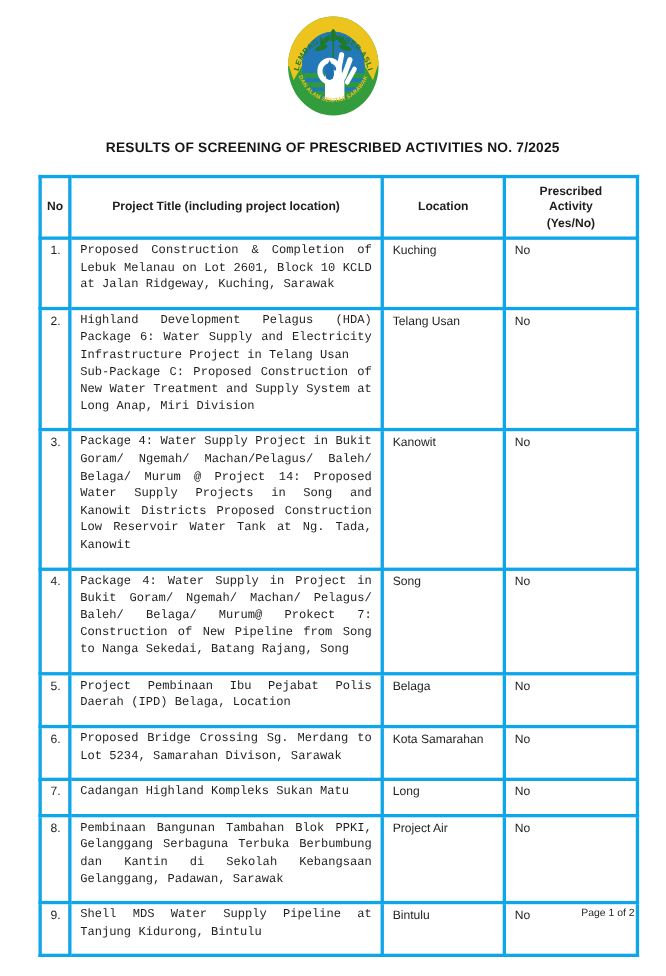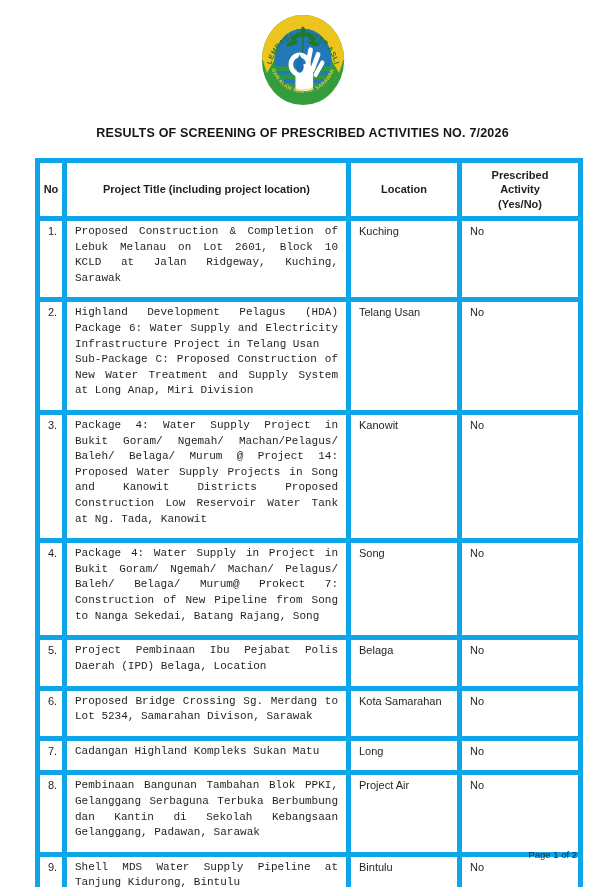--- a/index.html
+++ b/index.html
@@ -35,42 +35,42 @@
   table.results {
     border-collapse: collapse;
     margin-top: 18px;
     margin-left: 7px;
     width: 543px;
     table-layout: fixed;
     font-size: 11px;
     color: #1f1f1f;
   }
   table.results th, table.results td {
-    border: 5px solid #0ea5e9;
+    border: 3px solid #0ea5e9;
   }
   table.results th {
     font-weight: bold;
     text-align: center;
     vertical-align: middle;
     padding: 5px 3px;
     line-height: 1.3;
   }
   th.pre-line { white-space: pre-line; }
   table.results td {
     vertical-align: top;
     padding: 3px 8px 11px 8px;
     line-height: 1.42;
   }
   td.col-no { padding-left: 6px; padding-right: 2px; text-align: left; }
   td.col-title { text-align: justify; white-space: pre-wrap; font-family: Liberation Mono, monospace; }
   td.col-loc, td.col-yesno { text-align: left; }
 
   .footer {
     position: absolute;
-    top: 849px;
+    top: 825px;
     right: 28px;
     font-size: 9.5px;
     color: #1f1f1f;
   }
 </style>
 </head>
 <body>
 
 <div class="page">
 
@@ -117,21 +117,21 @@
 
       <text font-size="8" font-weight="bold" fill="#1E7A28" letter-spacing="0.4" font-family="Liberation Sans, sans-serif">
         <textPath href="#arcTop" startOffset="50%" text-anchor="middle">LEMBAGA SUMBER ASLI</textPath>
       </text>
       <text font-size="5.8" font-weight="bold" fill="#EDC31E" letter-spacing="0.3" font-family="Liberation Sans, sans-serif">
         <textPath href="#arcBot" startOffset="50%" text-anchor="middle">DAN ALAM SEKITAR SARAWAK</textPath>
       </text>
     </svg>
   </div>
 
-  <div class="doc-title">RESULTS OF SCREENING OF PRESCRIBED ACTIVITIES NO. 7/2026</div>
+  <div class="doc-title">RESULTS OF SCREENING OF PRESCRIBED ACTIVITIES NO. 7/2025</div>
 
 
   <table class="results">
     <colgroup>
       <col style="width:27px">
         <col style="width:284px">
         <col style="width:111px">
         <col style="width:121px">
     </colgroup>
     <thead>

